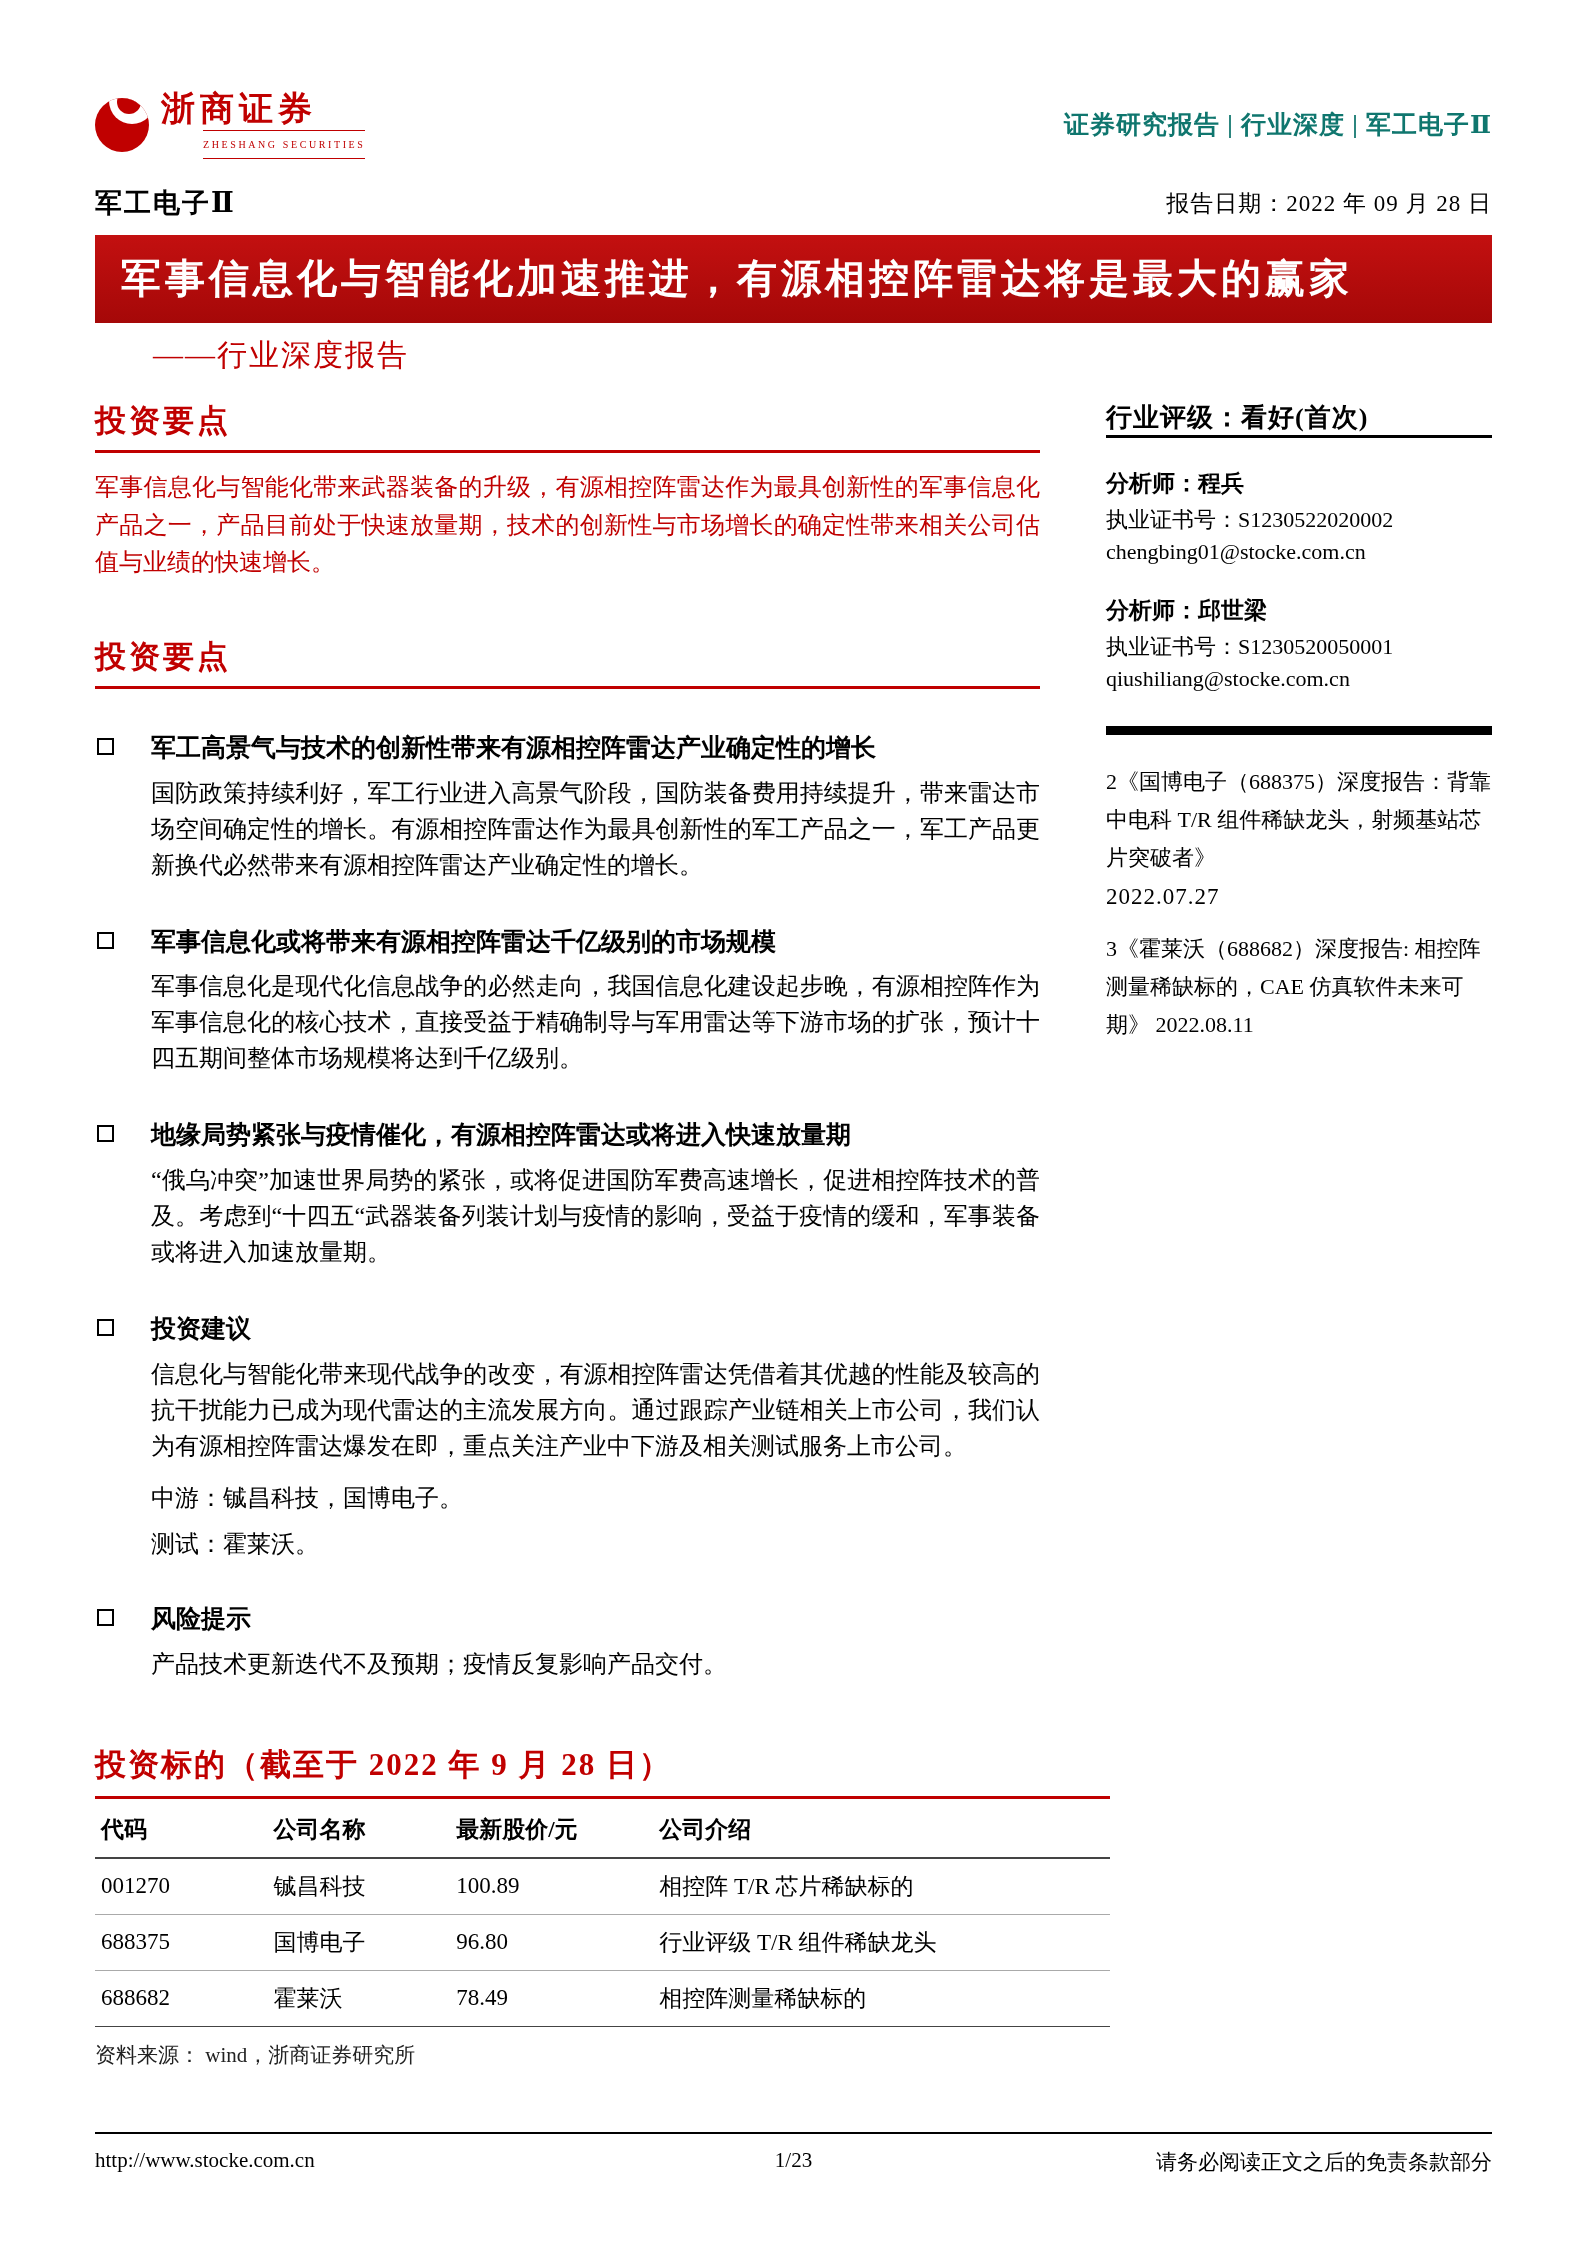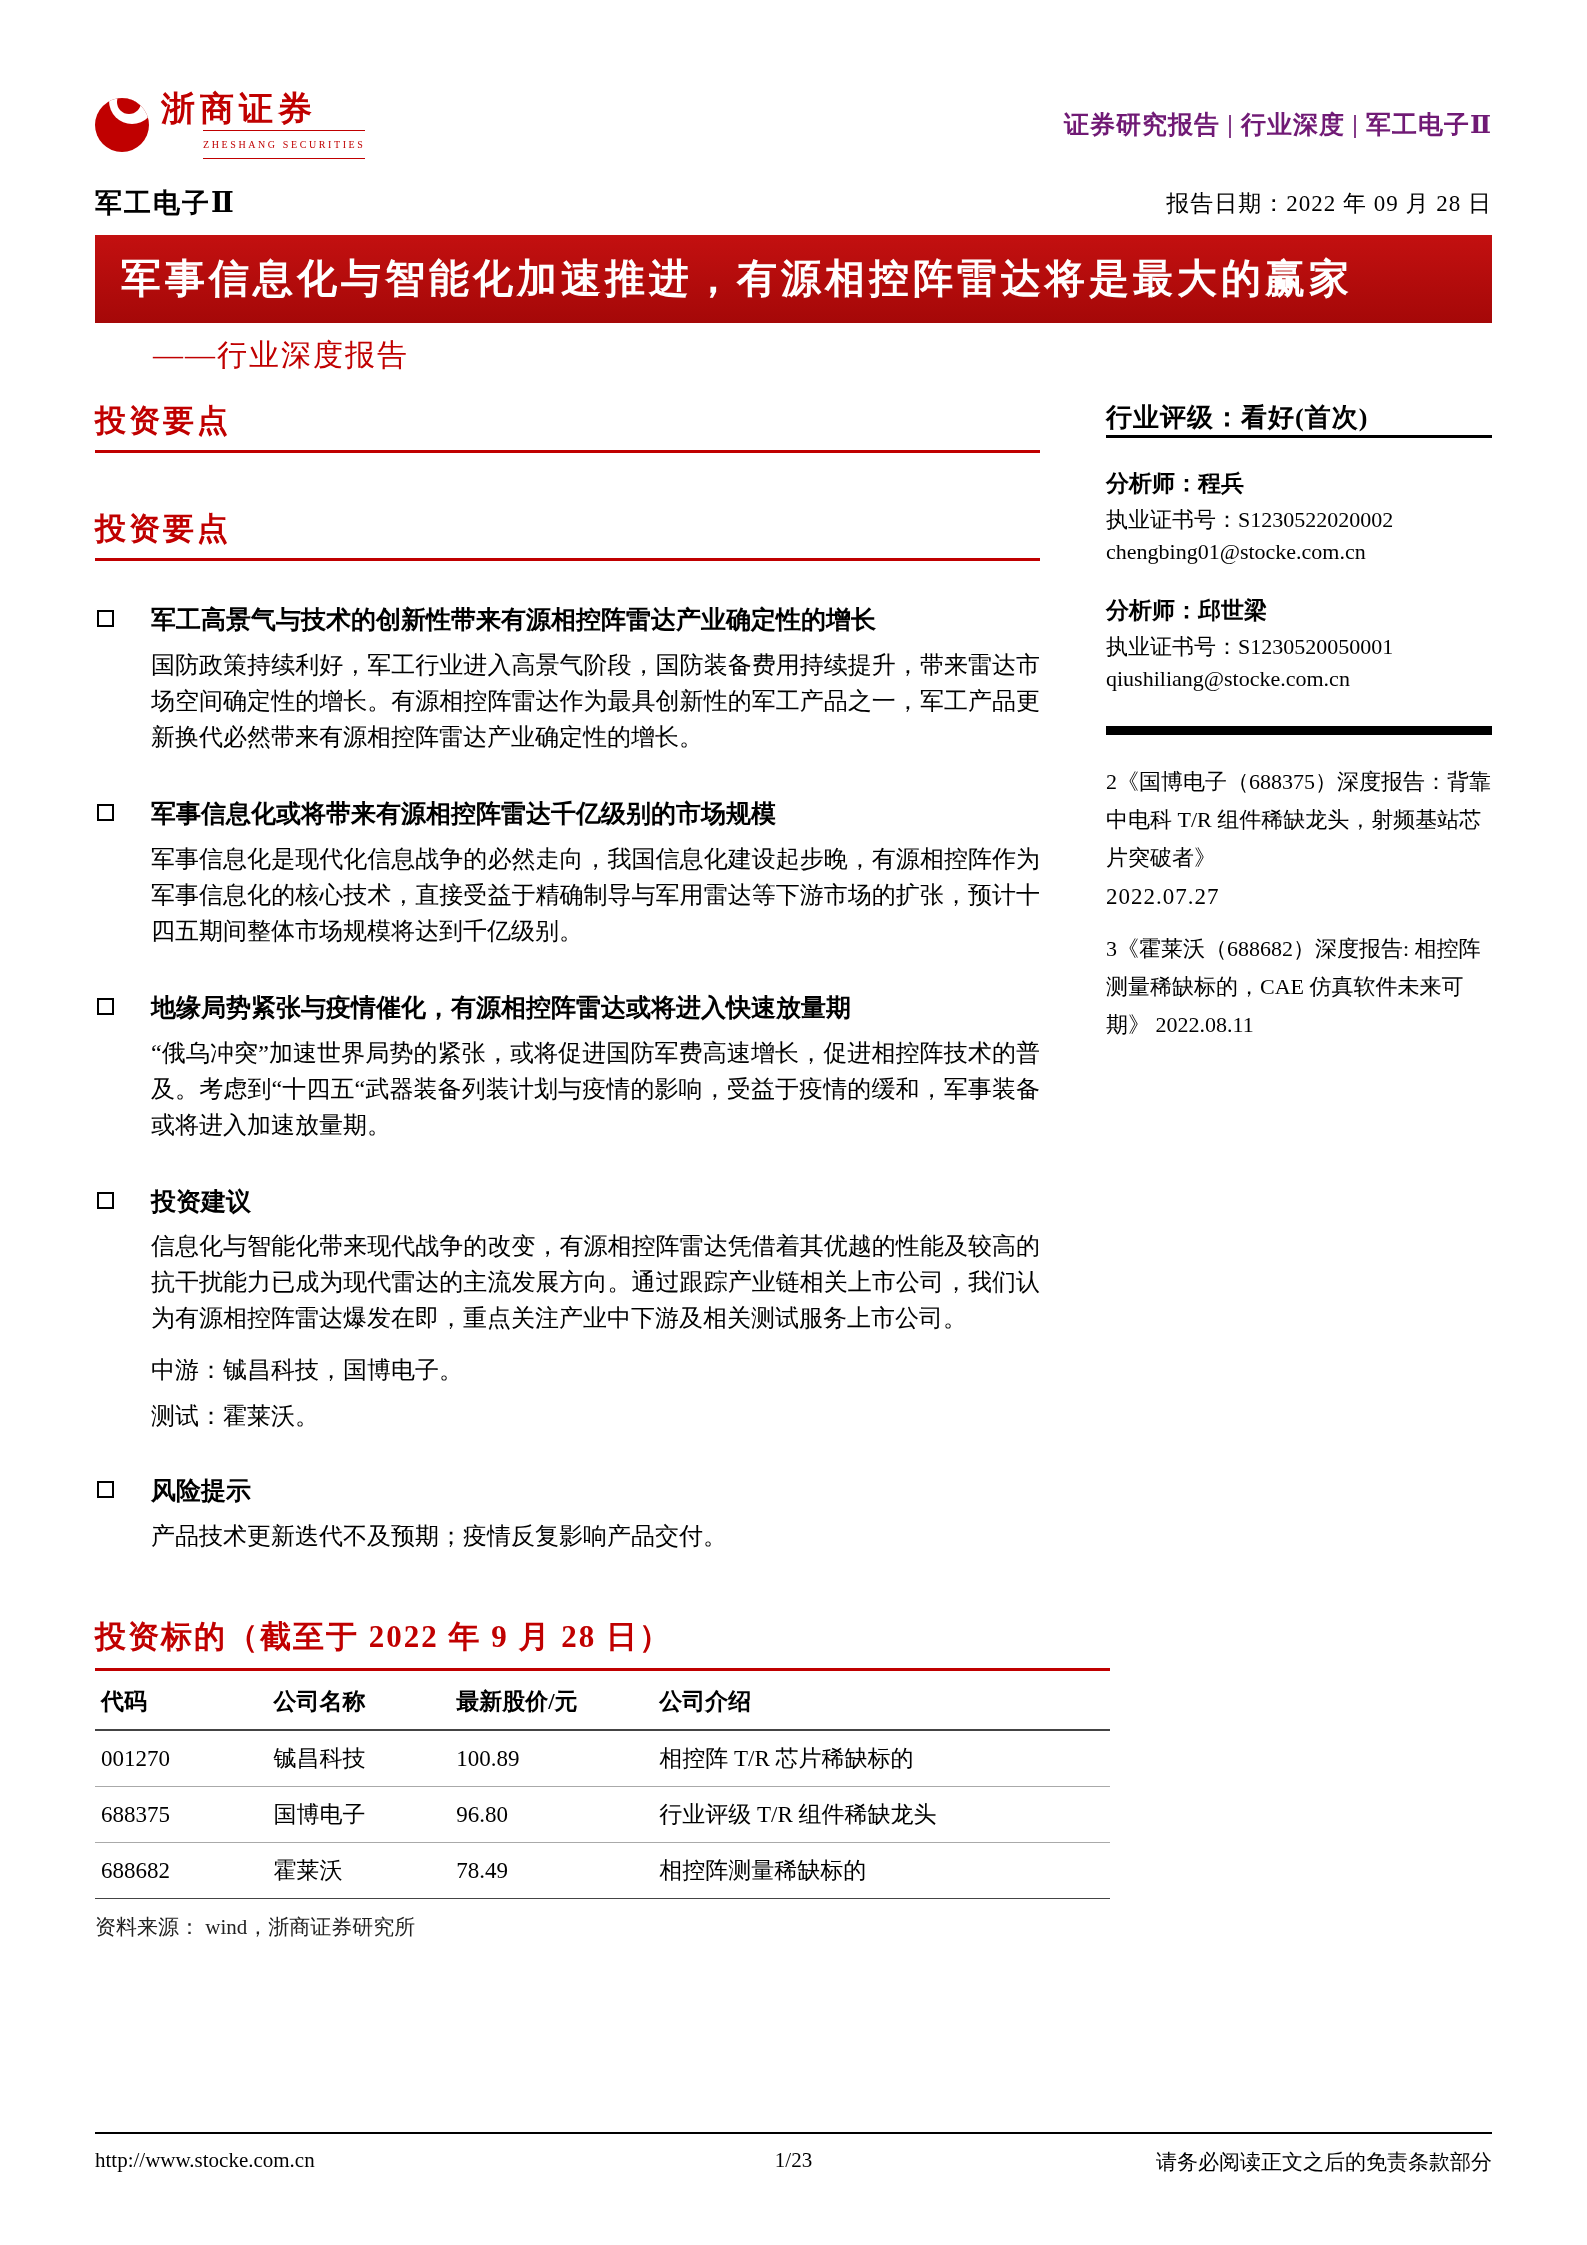--- a/index.html
+++ b/index.html
@@ -13,21 +13,21 @@
 
   
   .header-row1 { display:flex; justify-content:space-between; align-items:center; }
   .logo { display:flex; align-items:center; gap:12px; }
   .logo-icon { width:54px; height:54px; border-radius:50%; background:#C00000; position:relative; overflow:hidden; flex:none; }
   .logo-icon::before { content:""; position:absolute; width:46px; height:46px; border-radius:50%; background:#fff; top:-20px; left:14px; }
   .logo-icon::after  { content:""; position:absolute; width:24px; height:24px; border-radius:50%; background:#C00000; top:-8px; left:22px; }
   .logo-cn { font-size:34px; font-weight:bold; color:#C00000; letter-spacing:5px; line-height:1.1; }
   .logo-en { font-size:10px; color:#C00000; letter-spacing:2.6px; text-align:center;
              border-top:1px solid #C00000; border-bottom:1px solid #C00000; padding:8px 0; margin-top:3px;margin-left:42px; }
-  .breadcrumb { color:#701a75; font-size:25px; font-weight:bold; letter-spacing:1px;text-align:right; }
+  .breadcrumb { color:#0f766e; font-size:25px; font-weight:bold; letter-spacing:1px;text-align:right; }
 
   .header-row2 { display:flex; justify-content:space-between; align-items:center; margin-top:26px; }
   .industry { font-size:27px; font-weight:bold; letter-spacing:2px; }
   .report-date { font-size:23px; font-weight:bold; background:#E7E7E7; padding:5px 14px; letter-spacing:1px; }
 
   
   .banner { margin-top:14px; height:88px; background:linear-gradient(180deg,#C31010 0%,#A50808 100%); }
   .banner-title { color:#fff; font-size:40px; font-weight:bold; line-height:88px; padding-left:26px; letter-spacing:4px; white-space:nowrap; }
   .banner-sub { margin-top:12px; padding-left:58px; color:#C00000; font-size:30px; font-weight:normal; letter-spacing:2px; }
 
@@ -104,20 +104,21 @@
 
     <div class="banner">
       <div class="banner-title">军事信息化与智能化加速推进，有源相控阵雷达将是最大的赢家</div>
     </div>
     <div class="banner-sub">——行业深度报告</div>
 
     <div class="main">
 
       <div class="col-left">
         <div class="section-title">投资要点</div>
+        <p class="summary">军事信息化与智能化带来武器装备的升级，有源相控阵雷达作为最具创新性的军事信息化产品之一，产品目前处于快速放量期，技术的创新性与市场增长的确定性带来相关公司估值与业绩的快速增长。</p>
 
         <div class="section-title second">投资要点</div>
 
         <div class="bullet">
           <div class="bullet-head">
             <span class="bullet-marker"></span>
             <span class="bullet-heading">军工高景气与技术的创新性带来有源相控阵雷达产业确定性的增长</span>
           </div>
           <p class="bullet-body">国防政策持续利好，军工行业进入高景气阶段，国防装备费用持续提升，带来雷达市场空间确定性的增长。有源相控阵雷达作为最具创新性的军工产品之一，军工产品更新换代必然带来有源相控阵雷达产业确定性的增长。</p>
         </div>

